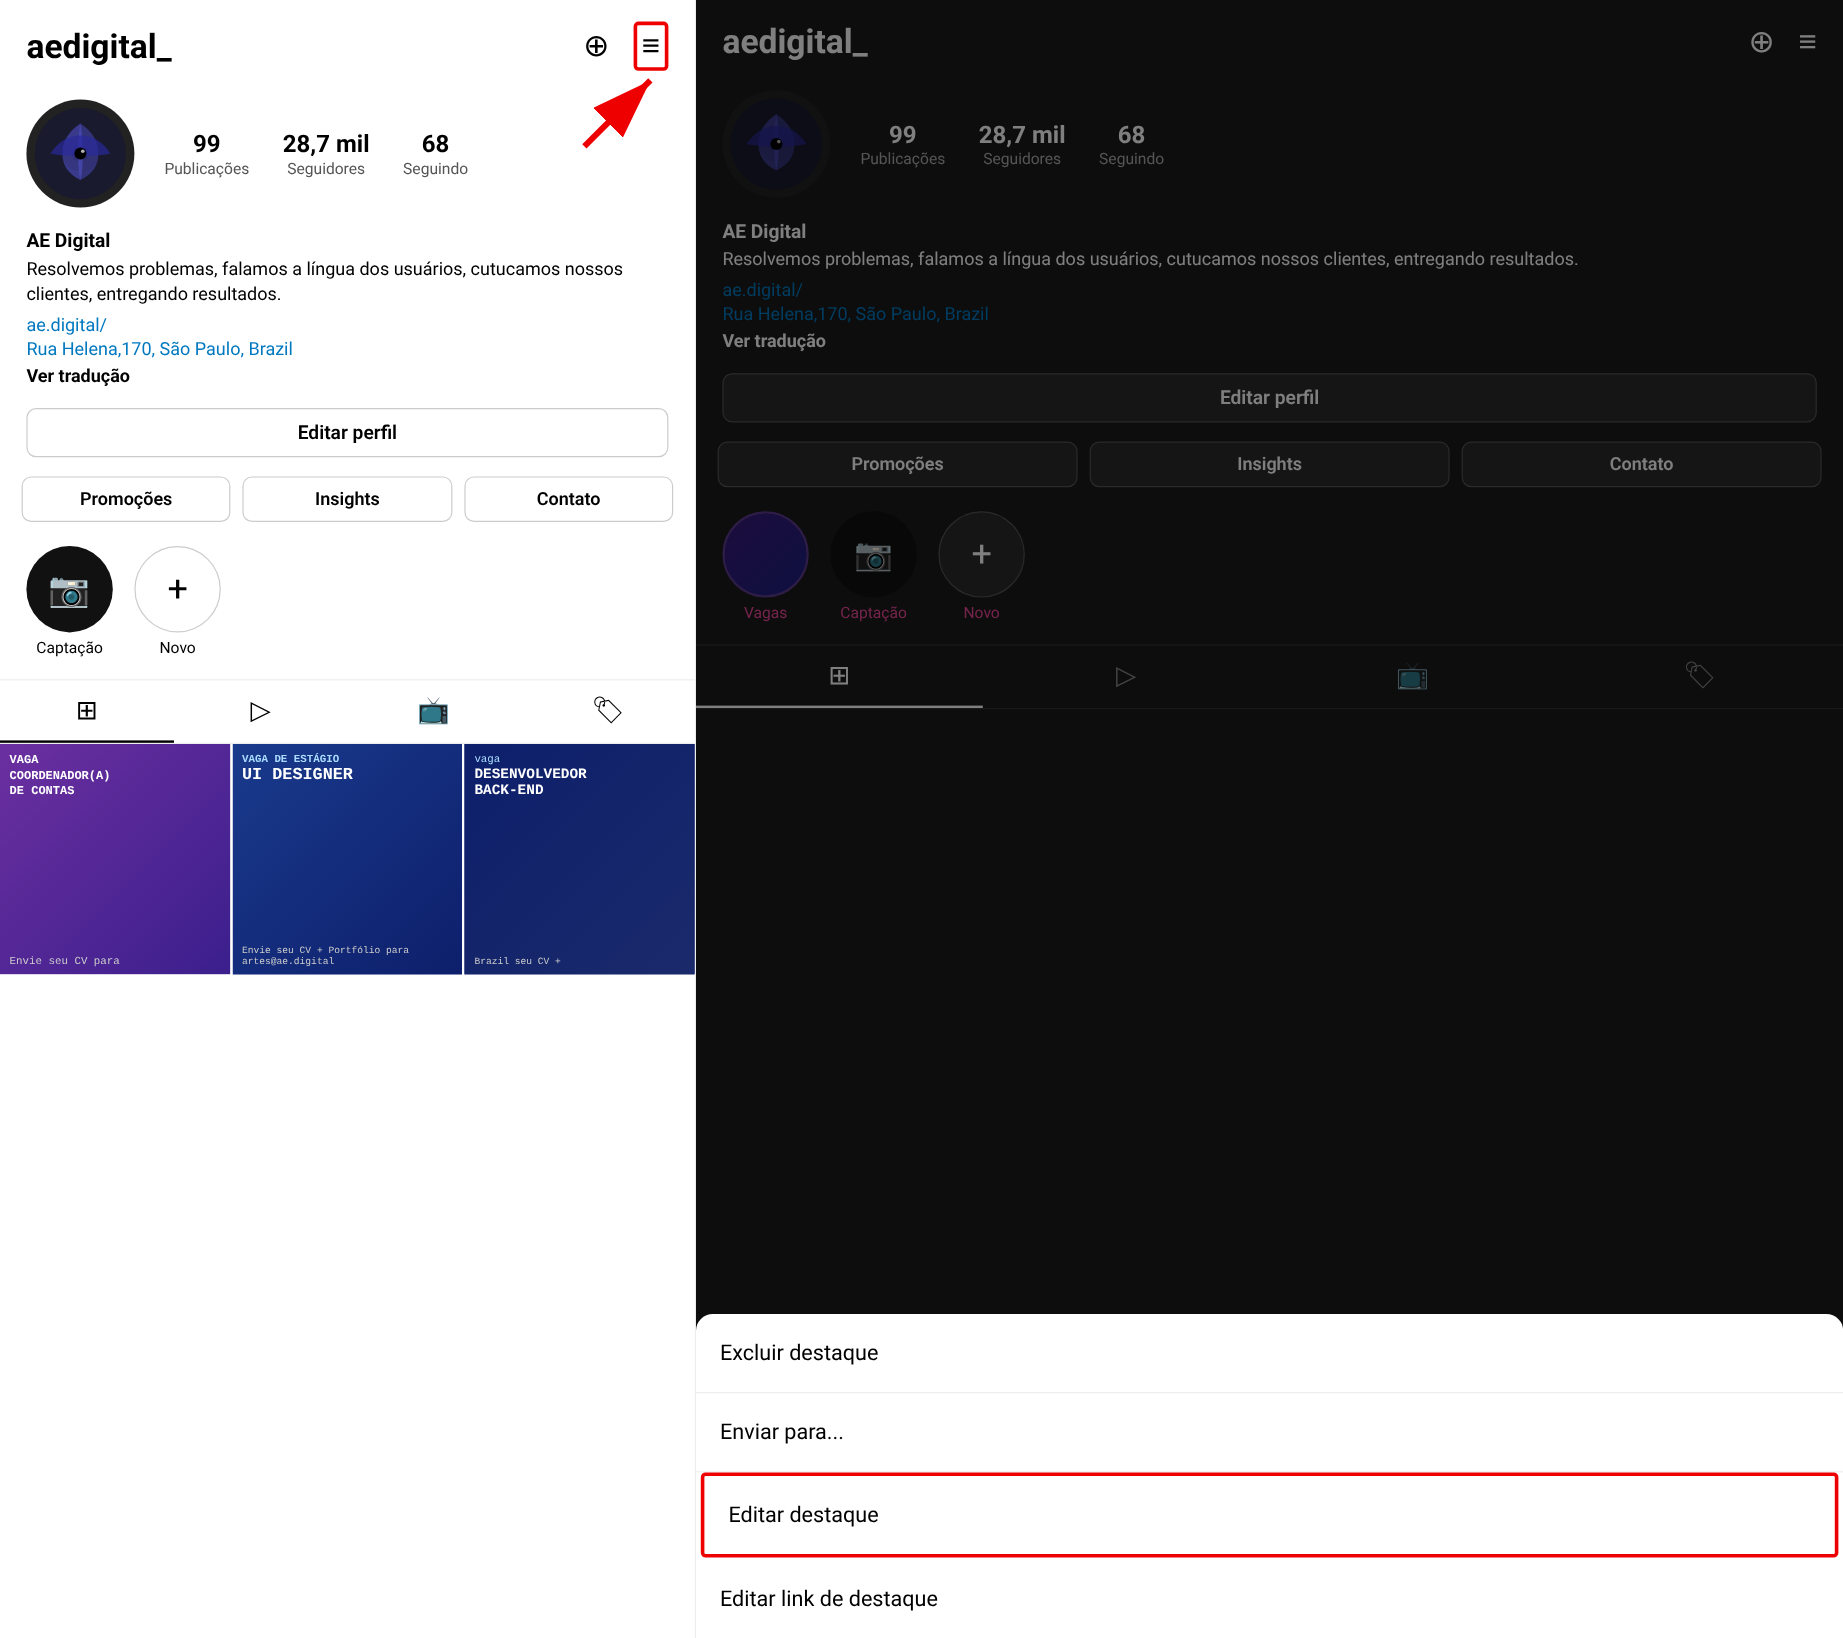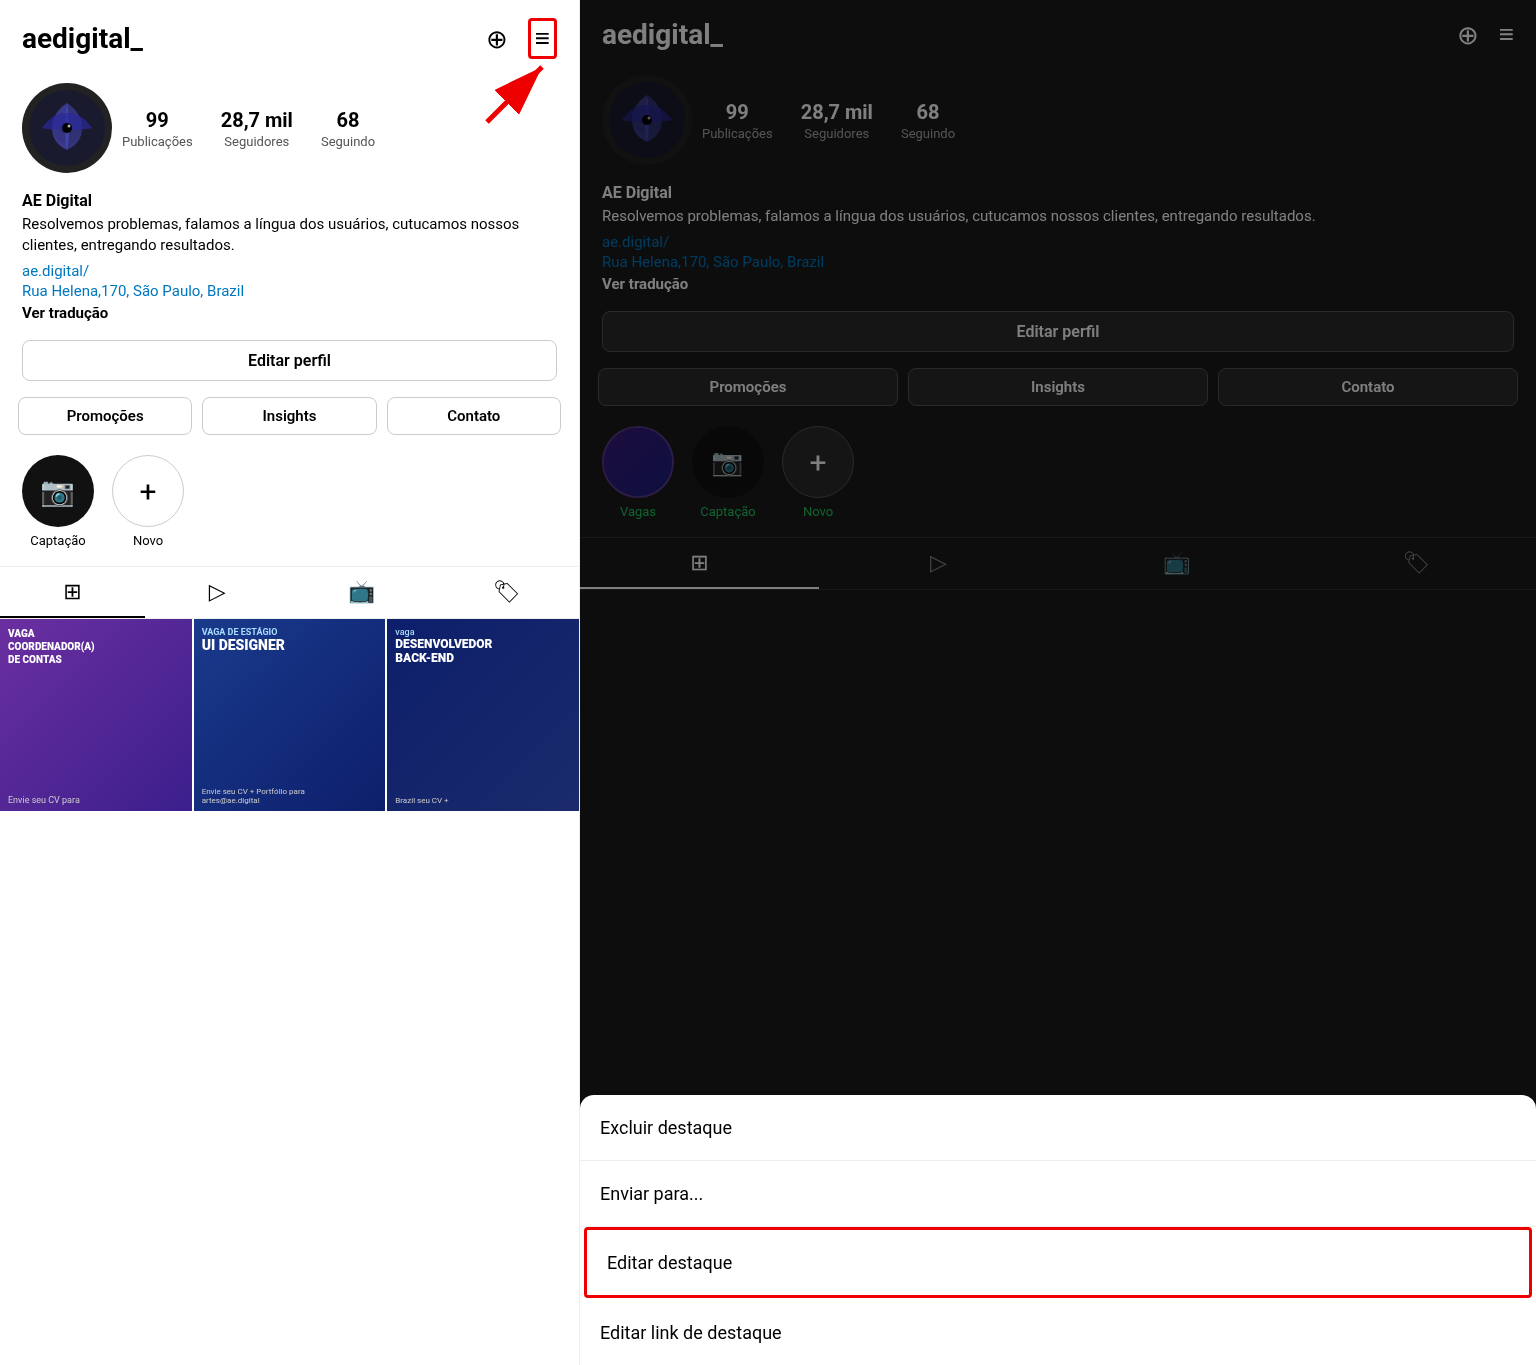--- a/index.html
+++ b/index.html
@@ -74,21 +74,21 @@
       right: 22px;
       z-index: 10;
       pointer-events: none;
     }
 
     
     .profile-section {
       display: flex;
       align-items: center;
       padding: 10px 22px 14px 22px;
-      gap: 10px;
+      gap: 25px;
     }
     .avatar {
       width: 90px;
       height: 90px;
       border-radius: 50%;
       overflow: hidden;
       background: #222;
       flex-shrink: 0;
       display: flex;
       align-items: center;
@@ -228,21 +228,21 @@
       border: 1.5px solid #ccc;
     }
     .right-panel .story-add {
       background: #2a2a2a;
       border-color: #555;
     }
     .story-label {
       font-size: 13px;
       color: #000;
     }
-    .right-panel .story-label { color: #22c55e; }
+    .right-panel .story-label { color: #ec4899; }
     .story-camera-icon {
       font-size: 28px;
       color: #fff;
     }
     .right-panel .story-add .story-plus { color: #fff; }
     .story-plus {
       font-size: 30px;
       color: #000;
     }
     .right-panel .story-plus { color: #fff; }
@@ -284,20 +284,21 @@
       grid-template-columns: repeat(3, 1fr);
       gap: 2px;
       flex: 1;
       overflow: hidden;
     }
     .post-cell {
       background: #333;
       aspect-ratio: 1;
       overflow: hidden;
       position: relative;
+      font-family: Liberation Mono, monospace;
     }
 
     
     .post-purple { background: linear-gradient(135deg, #6b2fa0, #3b1f8c); }
     .post-blue { background: linear-gradient(135deg, #1a3a8c, #0d1f6b); }
     .post-darkblue { background: linear-gradient(135deg, #0d1f6b, #1a2a6b); }
 
     
     .context-menu {
       position: absolute;

